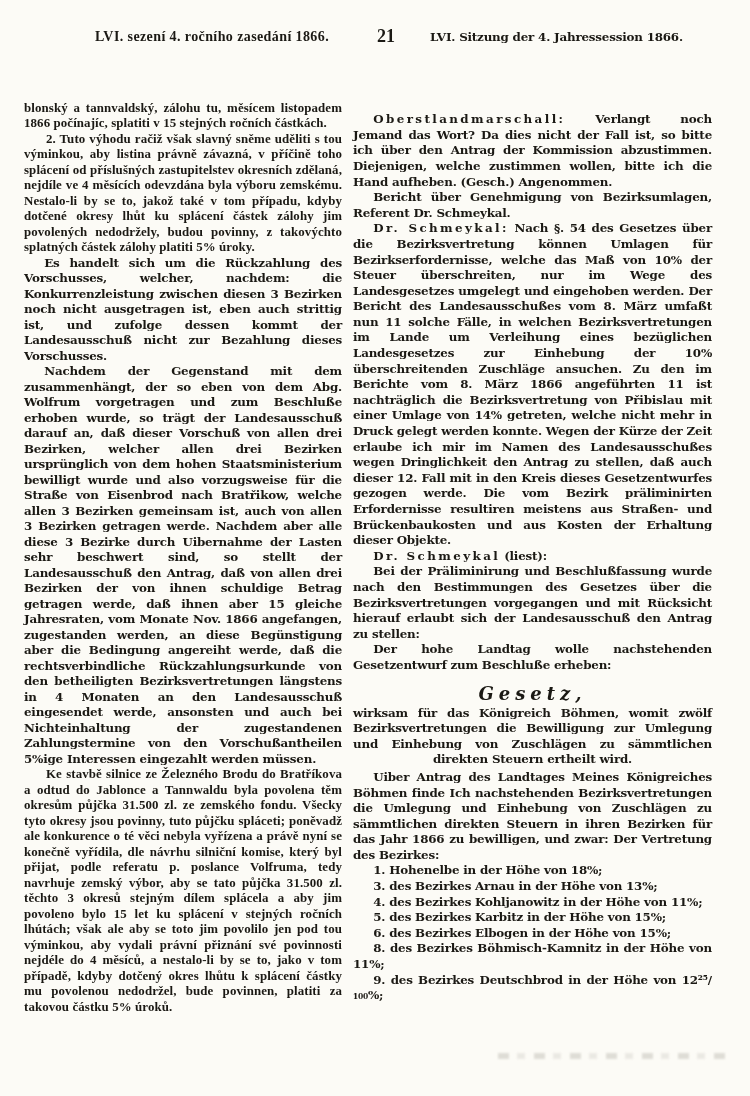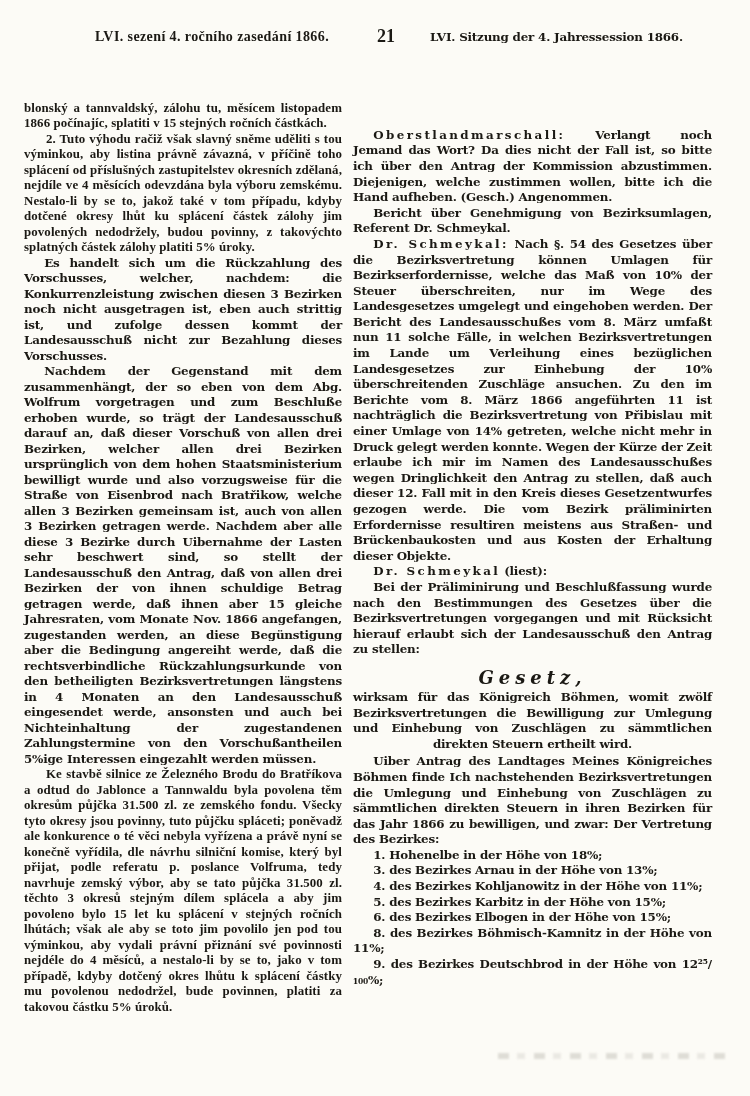--- a/index.html
+++ b/index.html
@@ -111,20 +111,21 @@
     </div>
 
     <div class="divider"></div>
 
     <div class="col-right fraktur">
       <p class="para"><span class="sperr">Oberstlandmarschall:</span> <span>Verlangt noch Jemand das Wort? Da dies nicht der Fall ist, so bitte ich über den Antrag der Kommission abzustimmen. Diejenigen, welche zustimmen wollen, bitte ich die Hand aufheben. (Gesch.) Angenommen.</span></p>
       <p class="para">Bericht über Genehmigung von Bezirksumlagen, Referent Dr. Schmeykal.</p>
       <p class="para"><span class="sperr">Dr. Schmeykal:</span> <span>Nach §. 54 des Gesetzes über die Bezirksvertretung können Umlagen für Bezirkserfordernisse, welche das Maß von 10% der Steuer überschreiten, nur im Wege des Landesgesetzes umgelegt und eingehoben werden. Der Bericht des Landesausschußes vom 8. März umfaßt nun 11 solche Fälle, in welchen Bezirksvertretungen im Lande um Verleihung eines bezüglichen Landesgesetzes zur Einhebung der 10% überschreitenden Zuschläge ansuchen. Zu den im Berichte vom 8. März 1866 angeführten 11 ist nachträglich die Bezirksvertretung von Přibislau mit einer Umlage von 14% getreten, welche nicht mehr in Druck gelegt werden konnte. Wegen der Kürze der Zeit erlaube ich mir im Namen des Landesausschußes wegen Dringlichkeit den Antrag zu stellen, daß auch dieser 12. Fall mit in den Kreis dieses Gesetzentwurfes gezogen werde. Die vom Bezirk präliminirten Erfordernisse resultiren meistens aus Straßen- und Brückenbaukosten und aus Kosten der Erhaltung dieser Objekte.</span></p>
       <p class="para"><span class="sperr">Dr. Schmeykal</span> <span>(liest):</span></p>
       <p class="para">Bei der Präliminirung und Beschlußfassung wurde nach den Bestimmungen des Gesetzes über die Bezirksvertretungen vorgegangen und mit Rücksicht hierauf erlaubt sich der Landesausschuß den Antrag zu stellen:</p>
+      <p class="para">Der hohe Landtag wolle nachstehenden Gesetzentwurf zum Beschluße erheben:</p>
 
       <h3 class="law-heading">Gesetz,</h3>
       <p class="para law-subtitle">wirksam für das Königreich Böhmen, womit zwölf Bezirksvertretungen die Bewilligung zur Umlegung und Einhebung von Zuschlägen zu sämmtlichen direkten Steuern ertheilt wird.</p>
       <p class="para">Uiber Antrag des Landtages Meines Königreiches Böhmen finde Ich nachstehenden Bezirksvertretungen die Umlegung und Einhebung von Zuschlägen zu sämmtlichen direkten Steuern in ihren Bezirken für das Jahr 1866 zu bewilligen, und zwar: Der Vertretung des Bezirkes:</p>
 
       <p class="para list-item">1. Hohenelbe in der Höhe von 18%;</p>
       <p class="para list-item">3. des Bezirkes Arnau in der Höhe von 13%;</p>
       <p class="para list-item">4. des Bezirkes Kohljanowitz in der Höhe von 11%;</p>
       <p class="para list-item">5. des Bezirkes Karbitz in der Höhe von 15%;</p>
       <p class="para list-item">6. des Bezirkes Elbogen in der Höhe von 15%;</p>

